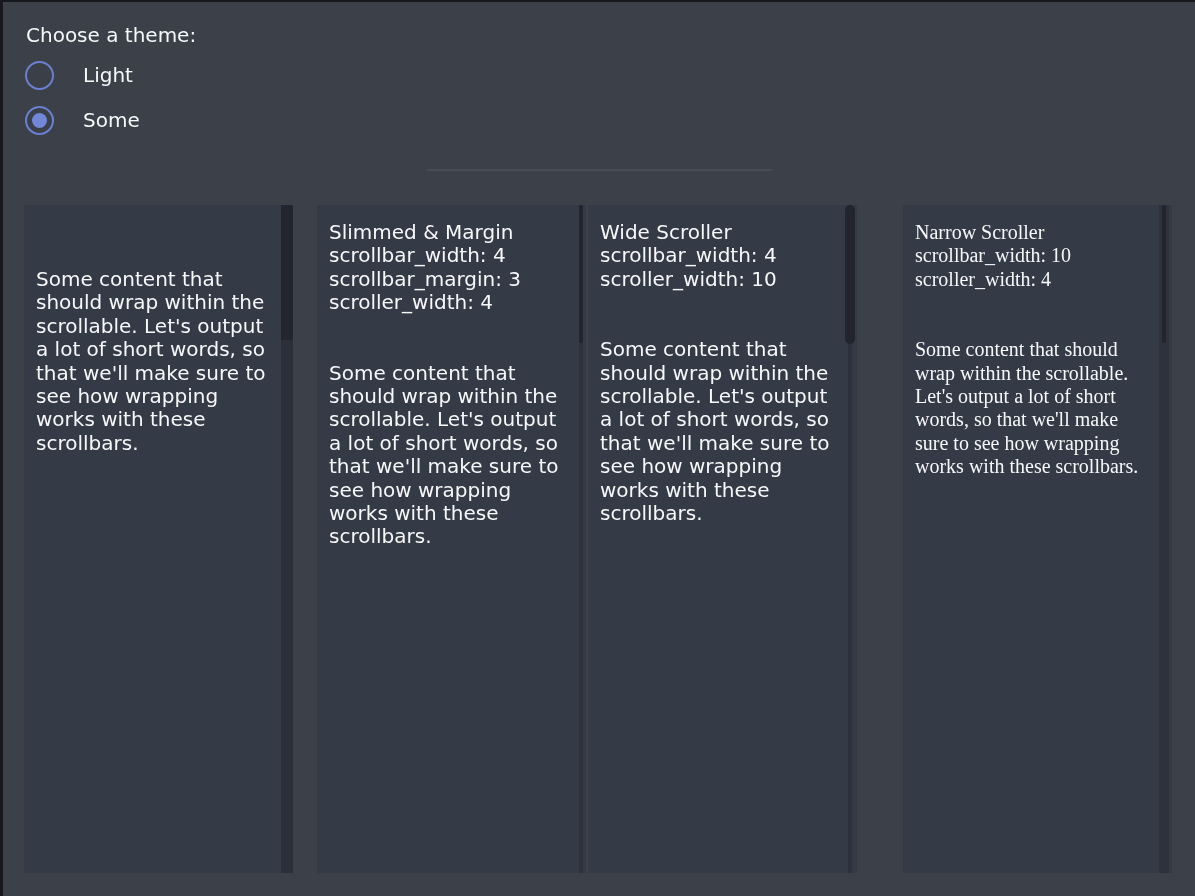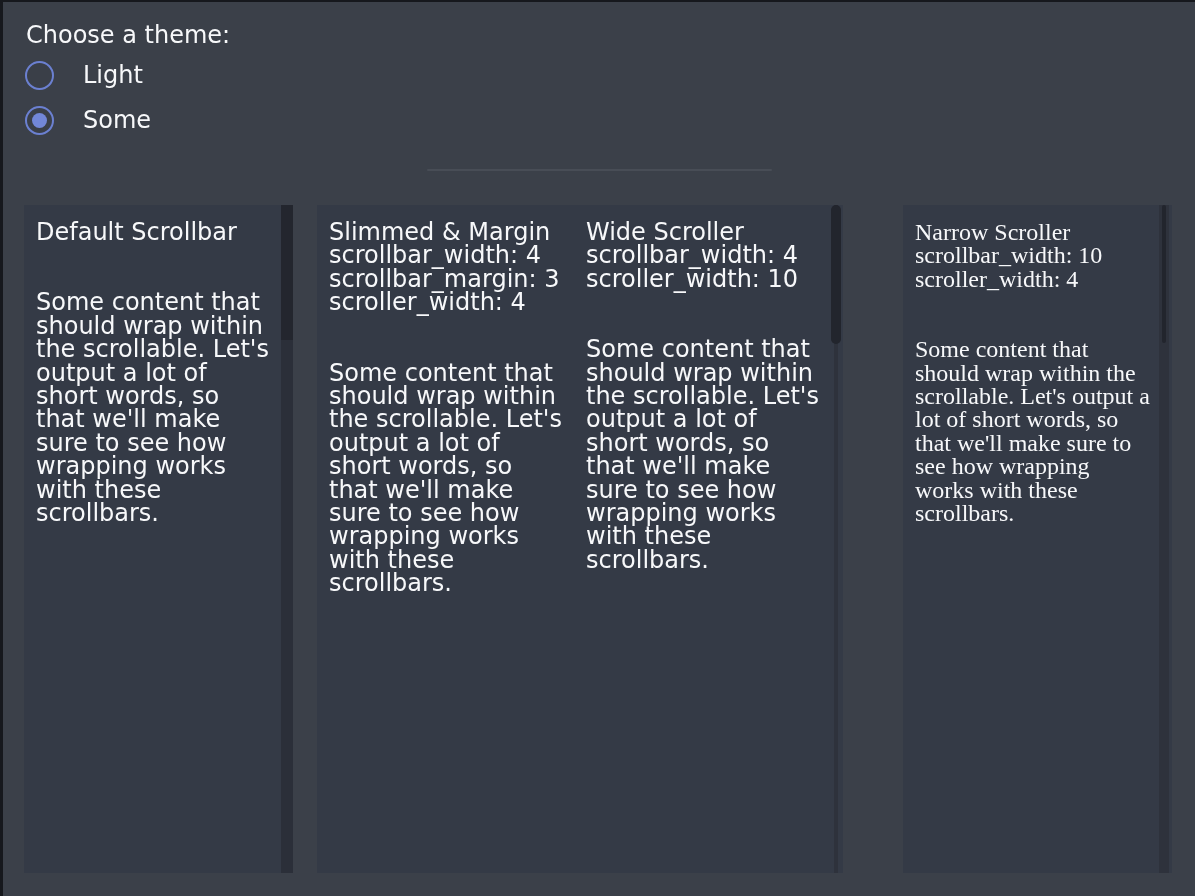--- a/index.html
+++ b/index.html
@@ -1,19 +1,19 @@
 <!DOCTYPE html>
 <html><head>
 <meta charset="utf-8">
 <style>
   html,body{margin:0;padding:0;background:#3b4049;}
   .app{
     position:relative;width:1195px;height:896px;overflow:hidden;
     background:#3b4049;color:#f7f8fa;
-    font-family:"DejaVu Sans",sans-serif;font-size:24px;line-height:23.4px;
+    font-family:"DejaVu Sans",sans-serif;font-size:20px;line-height:23.4px;
   }
   .edge-top{position:absolute;left:0;top:0;width:100%;height:2px;background:#16181d;}
   .edge-left{position:absolute;left:0;top:0;width:3px;height:100%;background:#16181d;}
 
   .theme-label{position:absolute;left:26px;top:24px;}
 
   .radio-row{position:absolute;left:25px;height:29px;display:flex;align-items:center;cursor:default;}
   .radio-row.light{top:61px;}
   .radio-row.dark{top:106px;}
   .radio-circle{
@@ -25,21 +25,21 @@
   .radio-label{margin-left:29px;}
 
   .divider{position:absolute;left:427px;top:169px;width:345px;height:2px;background:#484d56;border-radius:1px;}
 
   .panel{
     position:absolute;top:205px;width:269px;height:668px;
     background:#343a46;overflow:hidden;
   }
   .panel.p1{left:24px;}
   .panel.p2{left:317px;}
-  .panel.p3{left:574px;}
+  .panel.p3{left:588px;}
   .panel.p4{left:903px;font-family:Liberation Serif, serif;}
 
   .panel-text{position:absolute;left:12px;top:16px;width:235px;}
   .panel-header{white-space:pre-line;}
   .panel-body{margin-top:47px;}
 
   .sb-track{position:absolute;top:0;bottom:0;}
   .sb-thumb{position:absolute;top:0;background:#22252d;}
 
   .p1 .sb-track{right:0;width:12px;background:#2b2f39;}
@@ -72,21 +72,20 @@
     <span class="radio-circle">
         <span class="radio-dot"></span>
       </span>
     <span class="radio-label">Some</span>
   </div>
 
   <div class="divider"></div>
 
   <div class="panel p1">
     <div class="panel-text">
-      <div class="panel-header">Default Scrollbar</div>
       <div class="panel-body">Some content that should wrap within the scrollable. Let's output a lot of short words, so that we'll make sure to see how wrapping works with these scrollbars.</div>
     </div>
     <div class="sb-track"></div>
     <div class="sb-thumb"></div>
   </div>
 
   <div class="panel p2">
     <div class="panel-text">
       <div class="panel-header">Slimmed &amp; Margin
 scrollbar_width: 4

